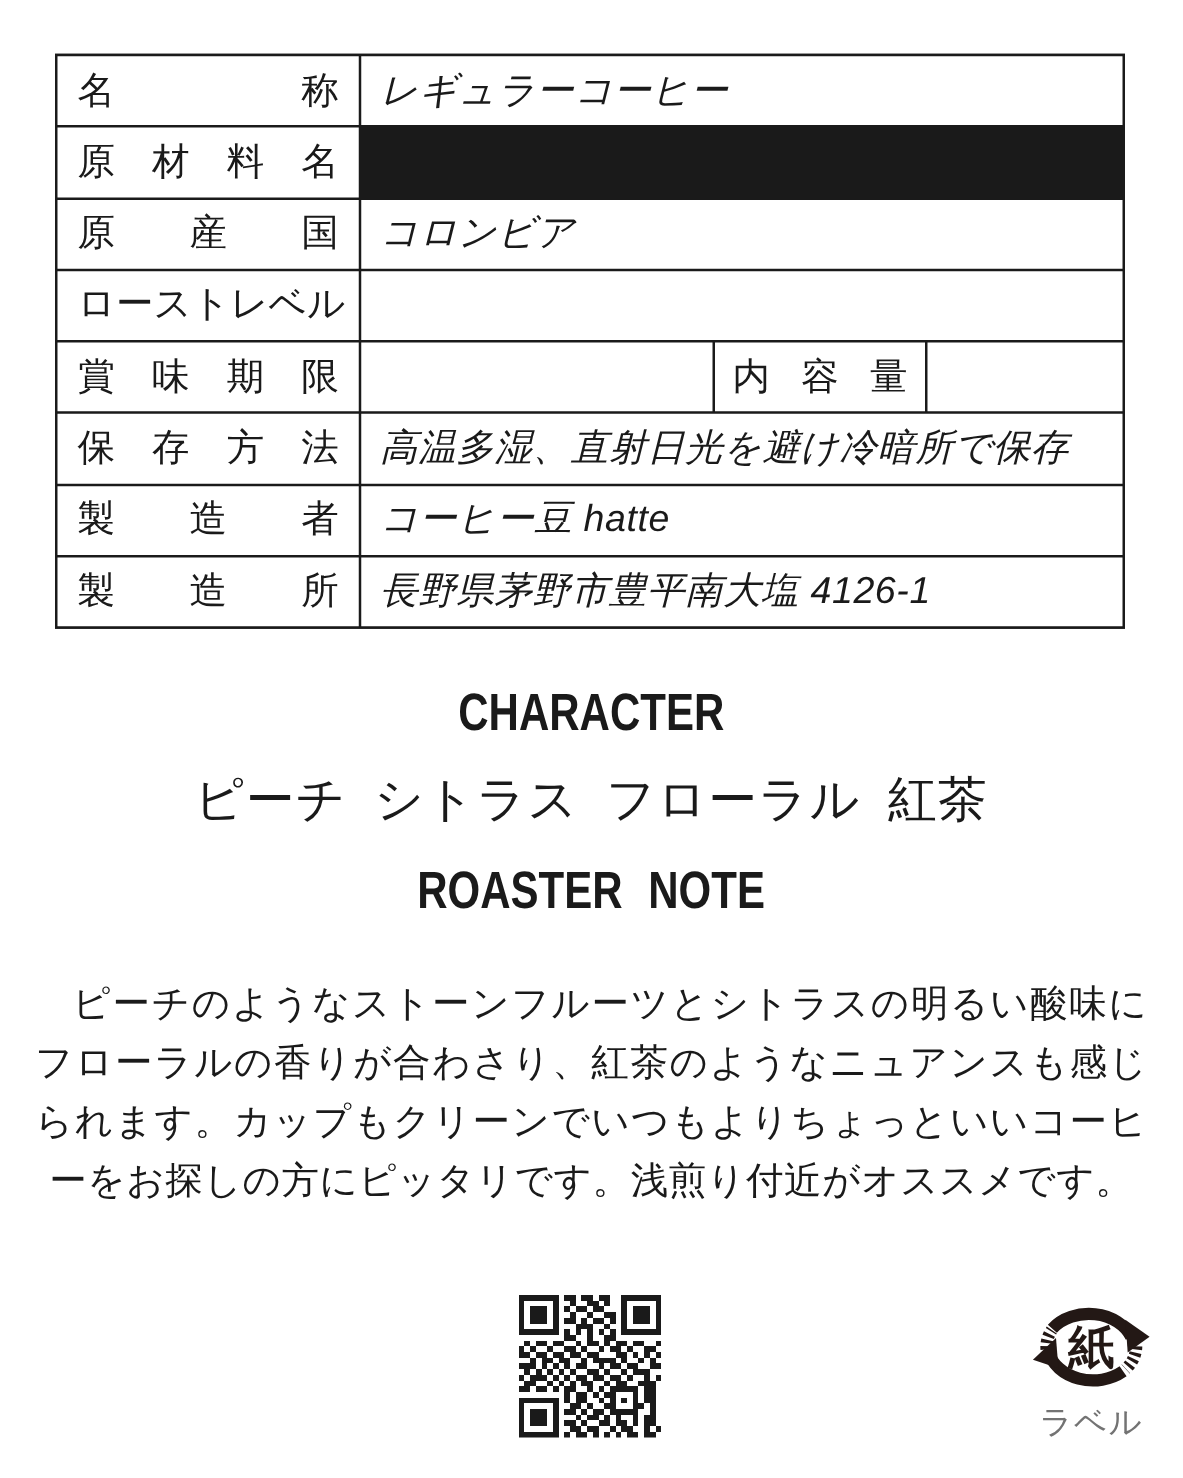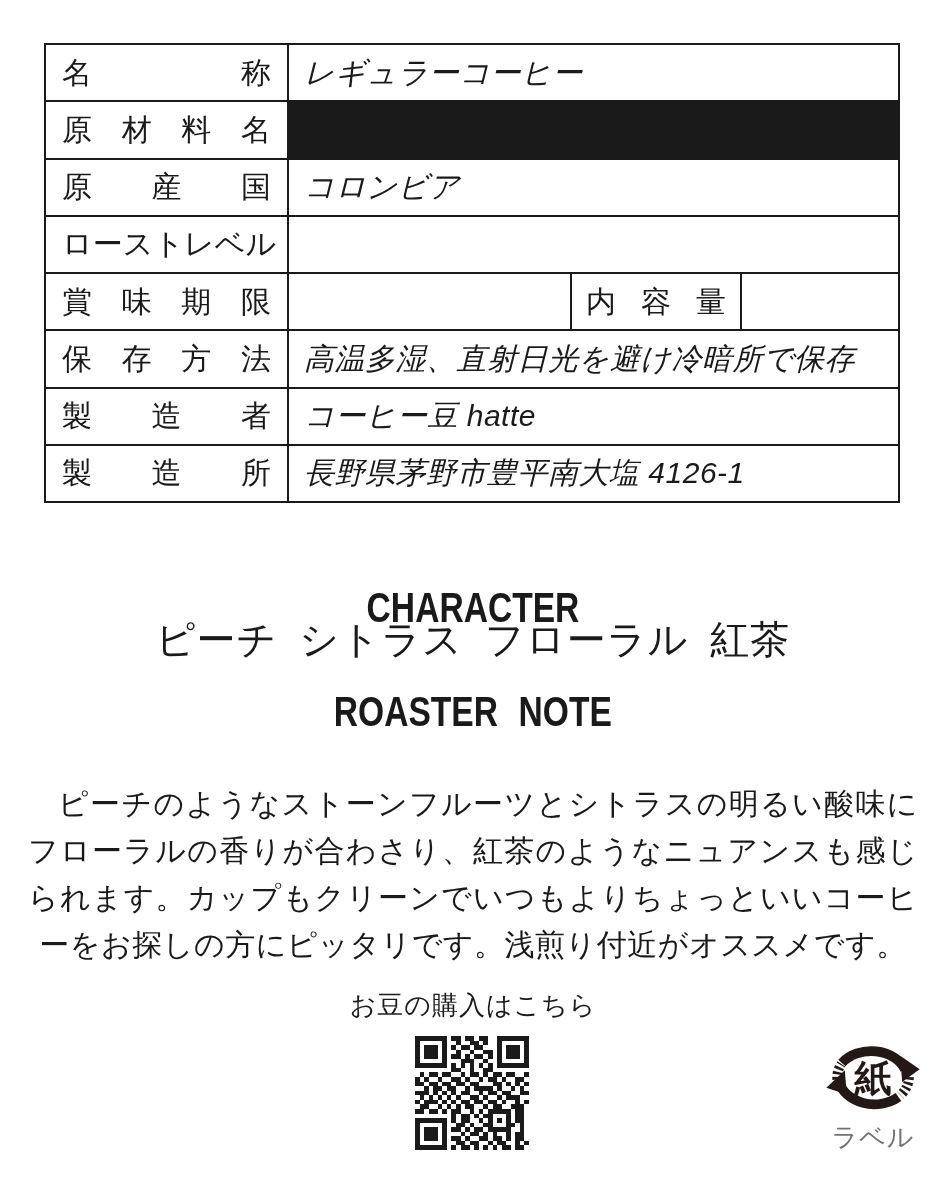--- a/index.html
+++ b/index.html
@@ -115,31 +115,30 @@
     <div class="t-row">
       <div class="cell label">
           <span>製</span>
           <span>造</span>
           <span>所</span>
         </div>
       <div class="cell value">長野県茅野市豊平南大塩 4126-1</div>
     </div>
   </div>
 
-  <div class="center-line big-heading" style="top:549px;margin-top:38px;">
+  <div class="center-line big-heading" style="top:549px;">
     <span class="squeeze">CHARACTER</span>
   </div>
   <div class="center-line notes-line" style="top:613px;">ピーチ シトラス フローラル 紅茶</div>
 
   <div class="center-line big-heading heading-roaster" style="top:691px;">
     <span class="squeeze">ROASTER NOTE</span>
   </div>
   <div class="roaster-body">ピーチのようなストーンフルーツとシトラスの明るい酸味にフローラルの香りが合わさり、紅茶のようなニュアンスも感じられます。カップもクリーンでいつもよりちょっといいコーヒーをお探しの方にピッタリです。浅煎り付近がオススメです。</div>
 
-  <div class="center-line purchase-line" style="top:988px;">お豆の購入はこちら</div>
   <div class="qr-box">
       <svg viewBox="0 0 25 25">
         <rect x="0" y="0" width="1" height="1" fill="#1a1a1a"></rect>
         <rect x="1" y="0" width="1" height="1" fill="#1a1a1a"></rect>
         <rect x="2" y="0" width="1" height="1" fill="#1a1a1a"></rect>
         <rect x="3" y="0" width="1" height="1" fill="#1a1a1a"></rect>
         <rect x="4" y="0" width="1" height="1" fill="#1a1a1a"></rect>
         <rect x="5" y="0" width="1" height="1" fill="#1a1a1a"></rect>
         <rect x="6" y="0" width="1" height="1" fill="#1a1a1a"></rect>
         <rect x="8" y="0" width="1" height="1" fill="#1a1a1a"></rect>

